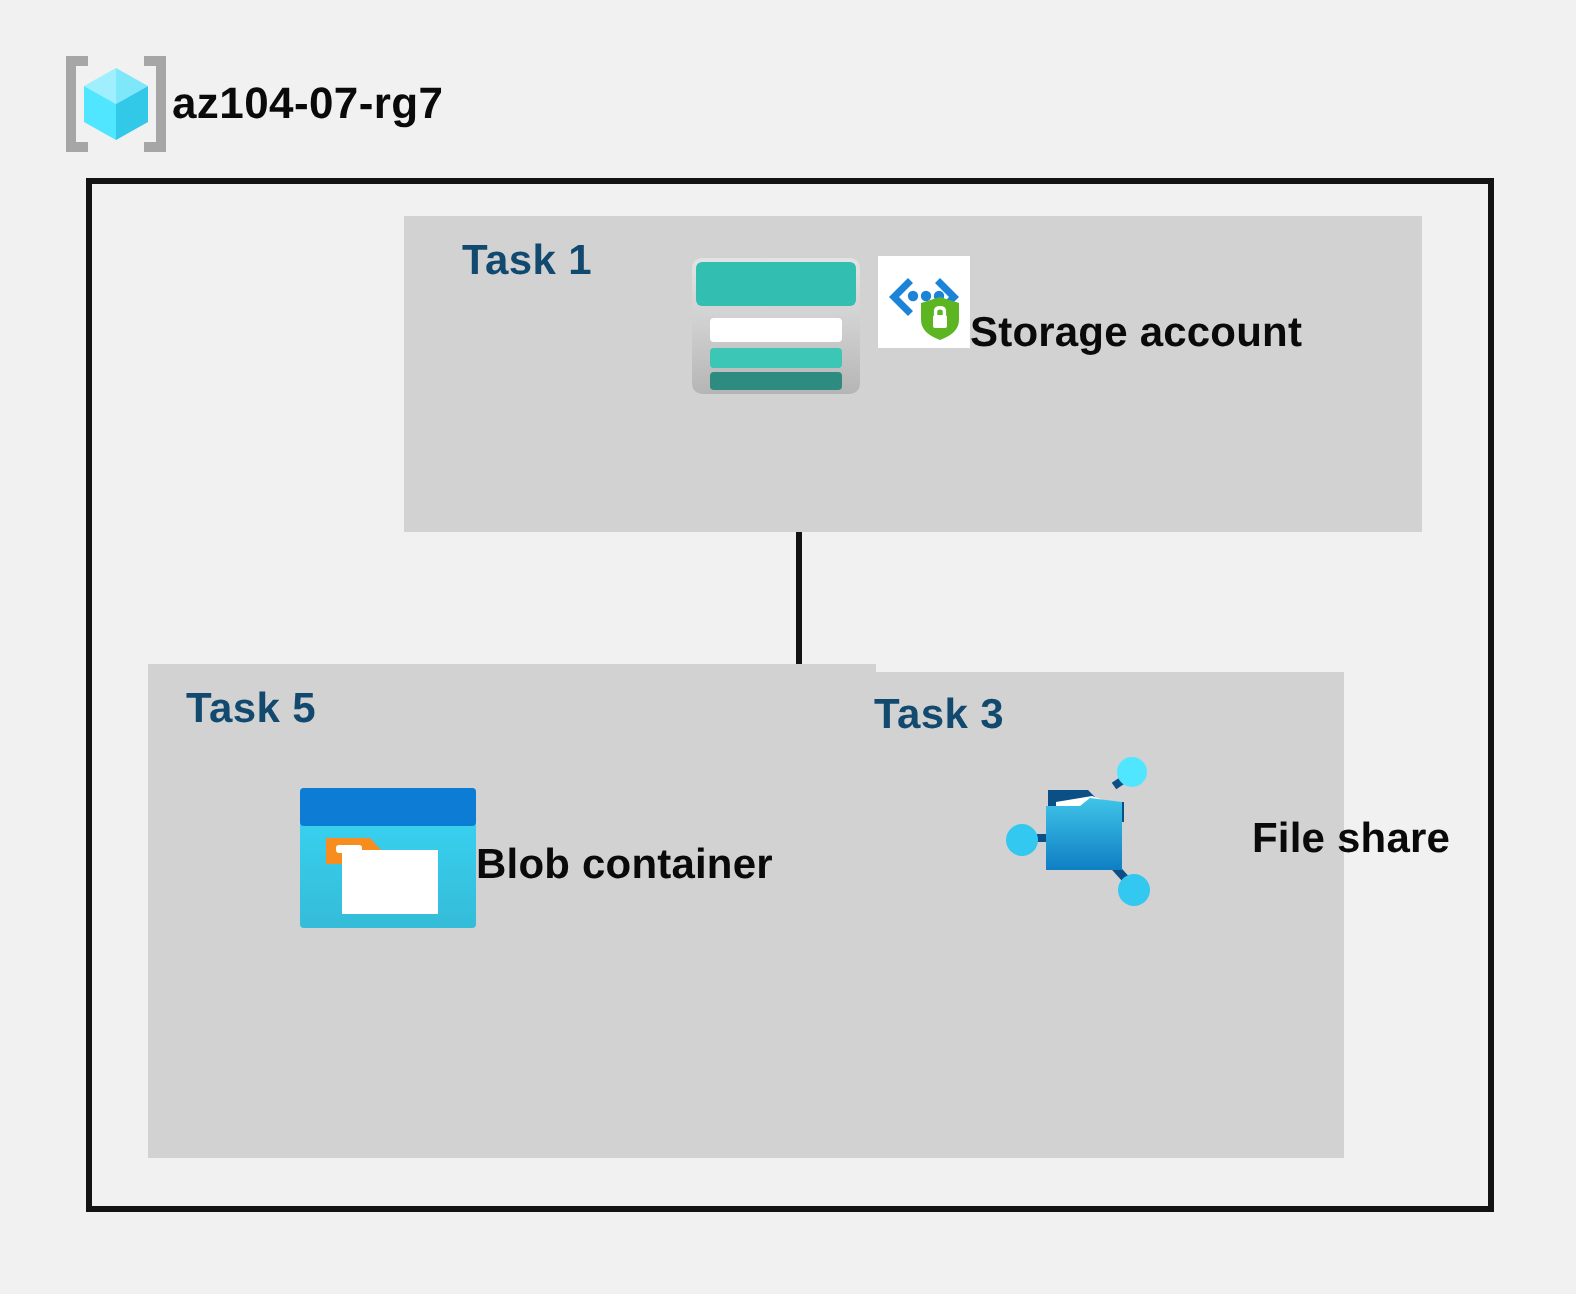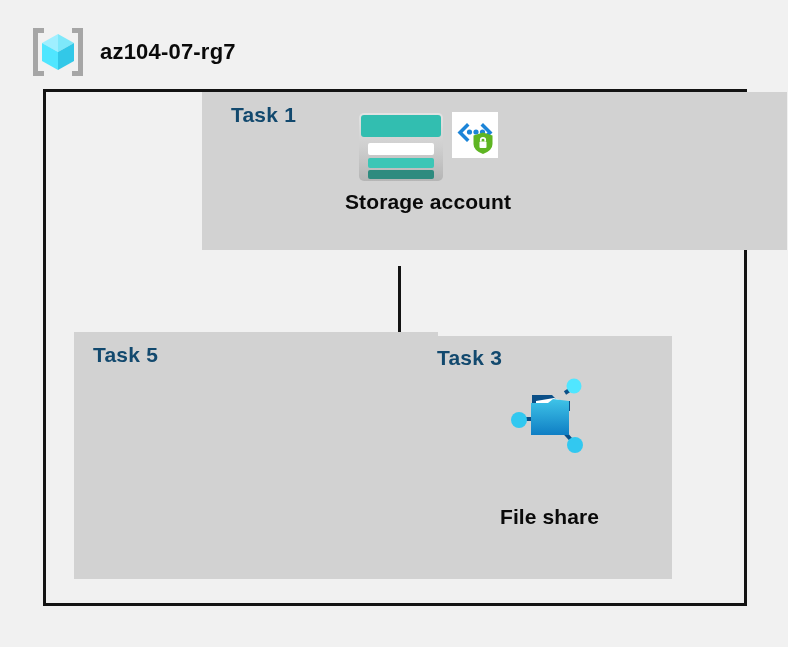--- a/index.html
+++ b/index.html
@@ -15,21 +15,20 @@
     overflow: hidden;
   }
 
   
   #rg-header {
     position: absolute;
     left: 30px;
     top: 26px;
     display: flex;
     align-items: center;
-    gap: 14px;
   }
   #rg-icon { width: 56px; height: 52px; display: block; }
   #rg-title {
     font-size: 22px;
     font-weight: bold;
     color: #0a0a0a;
     letter-spacing: 0.2px;
     white-space: nowrap;
   }
 
@@ -44,41 +43,41 @@
     box-sizing: border-box;
     background: transparent;
   }
 
   
   .task-panel {
     position: absolute;
     background: #d2d2d2;
     box-sizing: border-box;
   }
-  #panel-task1 { left: 156px; top: 0;  width: 585px; height: 158px; }
+  #panel-task1 { left: 156px; top: 16px;  width: 509px; height: 158px; }
   #panel-task5 { left: 28px;  top: 240px; width: 364px; height: 247px; }
   #panel-task3 { left: 378px; top: 244px; width: 248px; height: 243px; }
 
   .task-label {
     position: absolute;
     font-size: 21px;
     font-weight: bold;
     color: #12496e;
     letter-spacing: 0.2px;
     white-space: nowrap;
   }
   #panel-task1 .task-label { left: 29px; top: 11px; }
   #panel-task5 .task-label { left: 19px; top: 11px; }
   #panel-task3 .task-label { left: 13px; top: 10px; }
 
   
   .node {
     position: absolute;
     display: flex;
-    flex-direction: column;
+    flex-direction: row;
     align-items: center;
   }
   .node-caption {
     font-size: 21px;
     font-weight: bold;
     color: #0a0a0a;
     white-space: nowrap;
     margin-top: 8px;
     letter-spacing: 0.1px;
   }
@@ -164,20 +163,38 @@
           <path d="M28.8 29.5 L28.8 27.6 Q28.8 25.9 31 25.9 Q33.2 25.9 33.2 27.6 L33.2 29.5" fill="none" stroke="#ffffff" stroke-width="1.7"></path>
         </svg>
       </div>
       <div class="node-caption">Storage account</div>
     </div>
   </div>
 
   <div class="task-panel" id="panel-task5">
     <div class="task-label">Task 5</div>
 
+    <div class="node" id="node-blob">
+      <svg width="88" height="70" viewBox="0 0 88 70">
+        <defs>
+          <linearGradient id="blob-body" x1="0" y1="0" x2="0" y2="1">
+            <stop offset="0" stop-color="#3ad6f7"></stop>
+            <stop offset="1" stop-color="#34bcd8"></stop>
+          </linearGradient>
+        </defs>
+        <rect x="0" y="0" width="88" height="70" rx="2" fill="url(#blob-body)"></rect>
+        <rect x="0" y="0" width="88" height="19" rx="2" fill="#0c7cd5"></rect>
+
+        <path d="M13 25 L35 25 L41 31.5 L35 38 L13 38 Z" fill="#f78d1e"></path>
+        <rect x="18" y="28.5" width="13" height="4" rx="1.5" fill="#ffffff"></rect>
+
+        <rect x="21" y="31" width="48" height="32" fill="#ffffff"></rect>
+      </svg>
+      <div class="node-caption">Blob container</div>
+    </div>
   </div>
 
   <div class="task-panel" id="panel-task3">
     <div class="task-label">Task 3</div>
 
     <div class="node" id="node-fileshare">
       <svg width="84" height="78" viewBox="0 0 84 78">
         <defs>
           <linearGradient id="fs-folder" x1="0" y1="0" x2="0" y2="1">
             <stop offset="0" stop-color="#3fc4e8"></stop>

